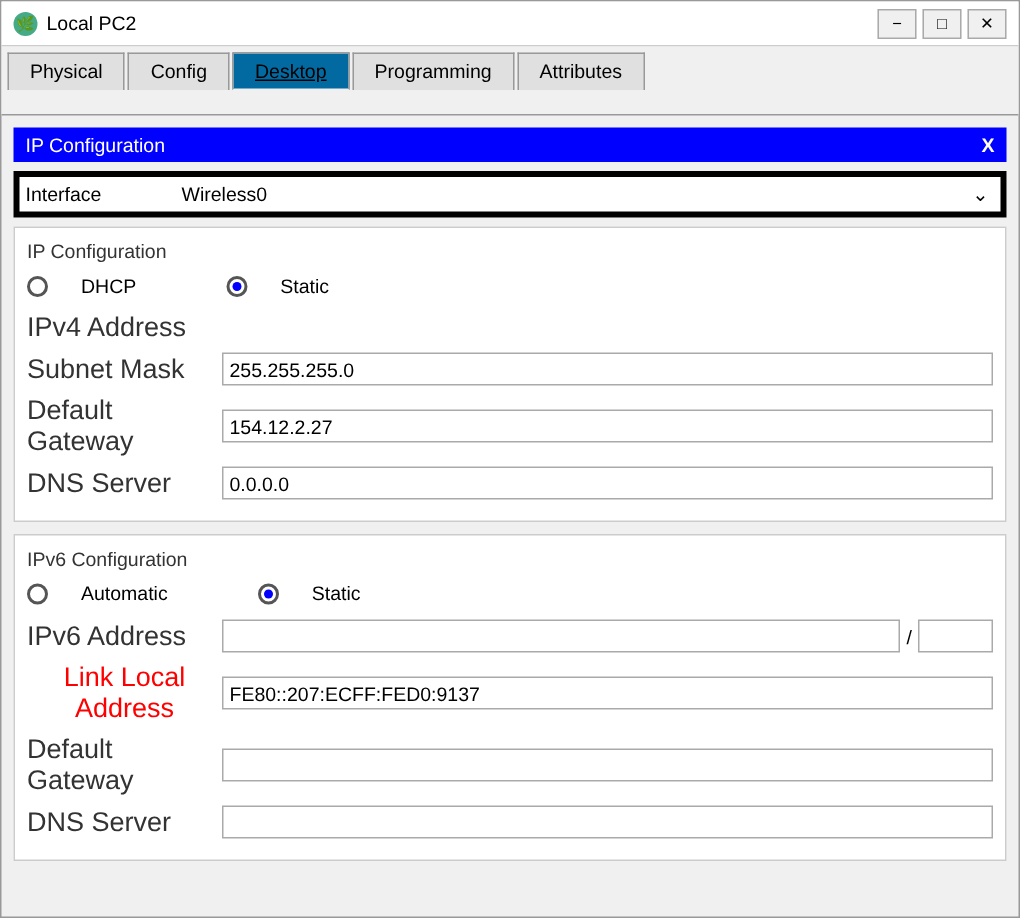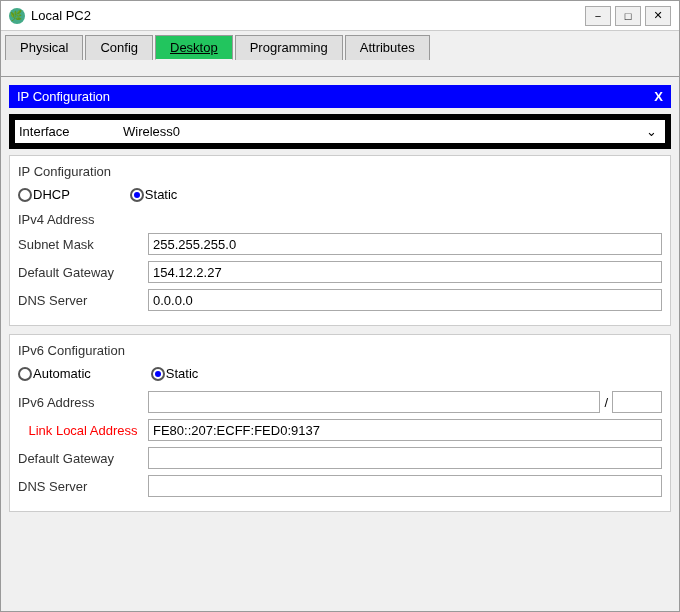--- a/index.html
+++ b/index.html
@@ -67,21 +67,21 @@
     }
     .tab {
       padding: 4px 14px;
       border: 1px solid #999;
       border-bottom: none;
       background: #e0e0e0;
       cursor: pointer;
       font-size: 13px;
     }
     .tab.active {
-      background: #22c55e;
+      background: #0369a1;
       border-bottom: 1px solid #f0f0f0;
       font-weight: 500;
       text-decoration: underline;
     }
     .content {
       flex: 1;
       padding: 8px;
       overflow-y: auto;
     }
     .section-header {
@@ -97,21 +97,21 @@
       color: white;
       font-weight: bold;
       cursor: pointer;
       font-size: 13px;
     }
     .interface-row {
       display: flex;
       align-items: center;
       margin-bottom: 6px;
       padding: 2px 4px;
-      border: 6px solid #000000;
+      border: 4px solid #000000;
       background: white;
     }
     .interface-label {
       width: 100px;
       font-size: 13px;
     }
     .interface-select {
       flex: 1;
       background: white;
       border: none;
@@ -135,21 +135,21 @@
     }
     .radio-row {
       display: flex;
       gap: 60px;
       margin-bottom: 10px;
       align-items: center;
     }
     .radio-option {
       display: flex;
       align-items: center;
-      gap: 1px;
+      gap: 22px;
       cursor: pointer;
     }
     .radio-outer {
       width: 14px;
       height: 14px;
       border-radius: 50%;
       border: 2px solid #555;
       display: flex;
       align-items: center;
       justify-content: center;
@@ -160,21 +160,21 @@
       border-radius: 50%;
       background: #0000ff;
     }
     .form-row {
       display: flex;
       align-items: center;
       margin-bottom: 6px;
     }
     .form-label {
       width: 130px;
-      font-size: 13px;
+      font-size: 18px;
       color: #333;
     }
     .form-label.red {
       color: red;
       text-align: center;
     }
     .form-input {
       flex: 1;
       height: 22px;
       border: 1px solid #aaa;

